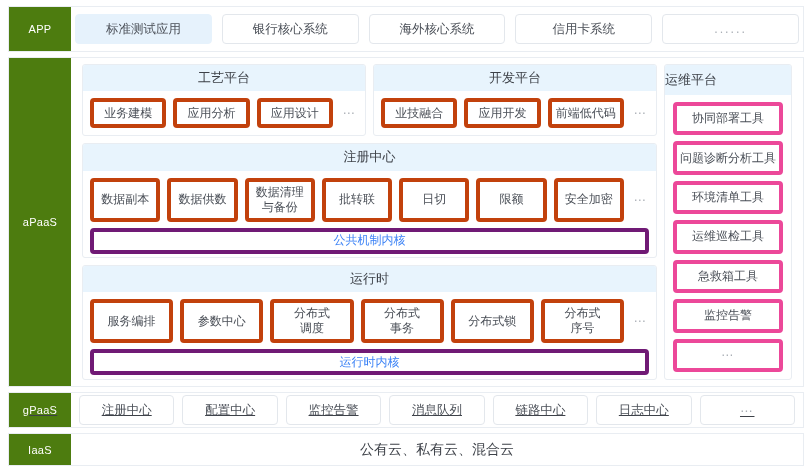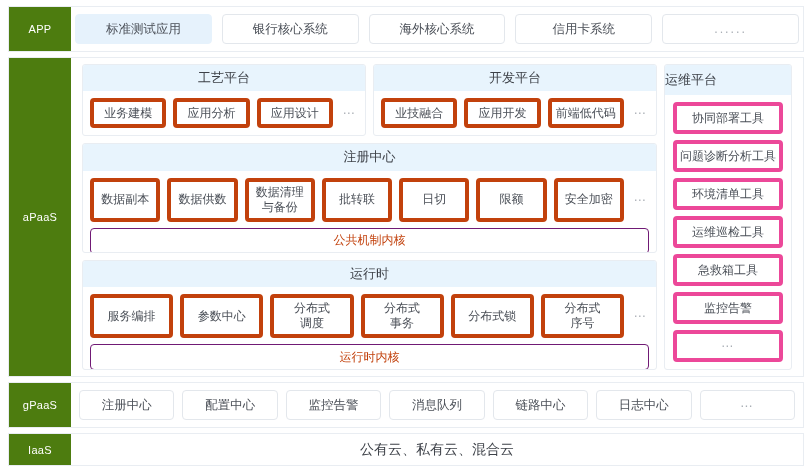--- a/index.html
+++ b/index.html
@@ -159,28 +159,28 @@
     min-width: 18px;
     display: flex;
     align-items: center;
     justify-content: center;
     color: #a9aeb5;
     font-size: 12px;
     letter-spacing: 1px;
   }
   .kernel-bar {
     height: 26px;
-    border: 1px solid #701a75;
+    border: 4px solid #701a75;
     border-radius: 4px;
     background: #ffffff;
     display: flex;
     align-items: center;
     justify-content: center;
     font-size: 12px;
-    color: #c2410c;
+    color: #3b82f6;
     box-sizing: border-box;
   }
 
   
   .ops-title {
     background: #e8f4fd;
     font-size: 13px;
     text-align: left;
     padding: 6px 0;
     color: #3d4148;
@@ -203,21 +203,21 @@
     justify-content: center;
     font-size: 12px;
     color: #4a4f57;
     background: #ffffff;
     box-sizing: border-box;
     text-align: center;
   }
   .ops-item.muted { color: #a9aeb5; letter-spacing: 2px; }
 
   
-  .gpaas-tier { height: 46px; }
+  .gpaas-tier { height: 36px; text-decoration: underline; }
   .gpaas-body { padding: 0 8px; gap: 8px; }
 
   
   .iaas-tier { height: 33px; }
   .iaas-body {
     justify-content: center;
     font-size: 14px;
     color: #3d4148;
   }
 </style>

